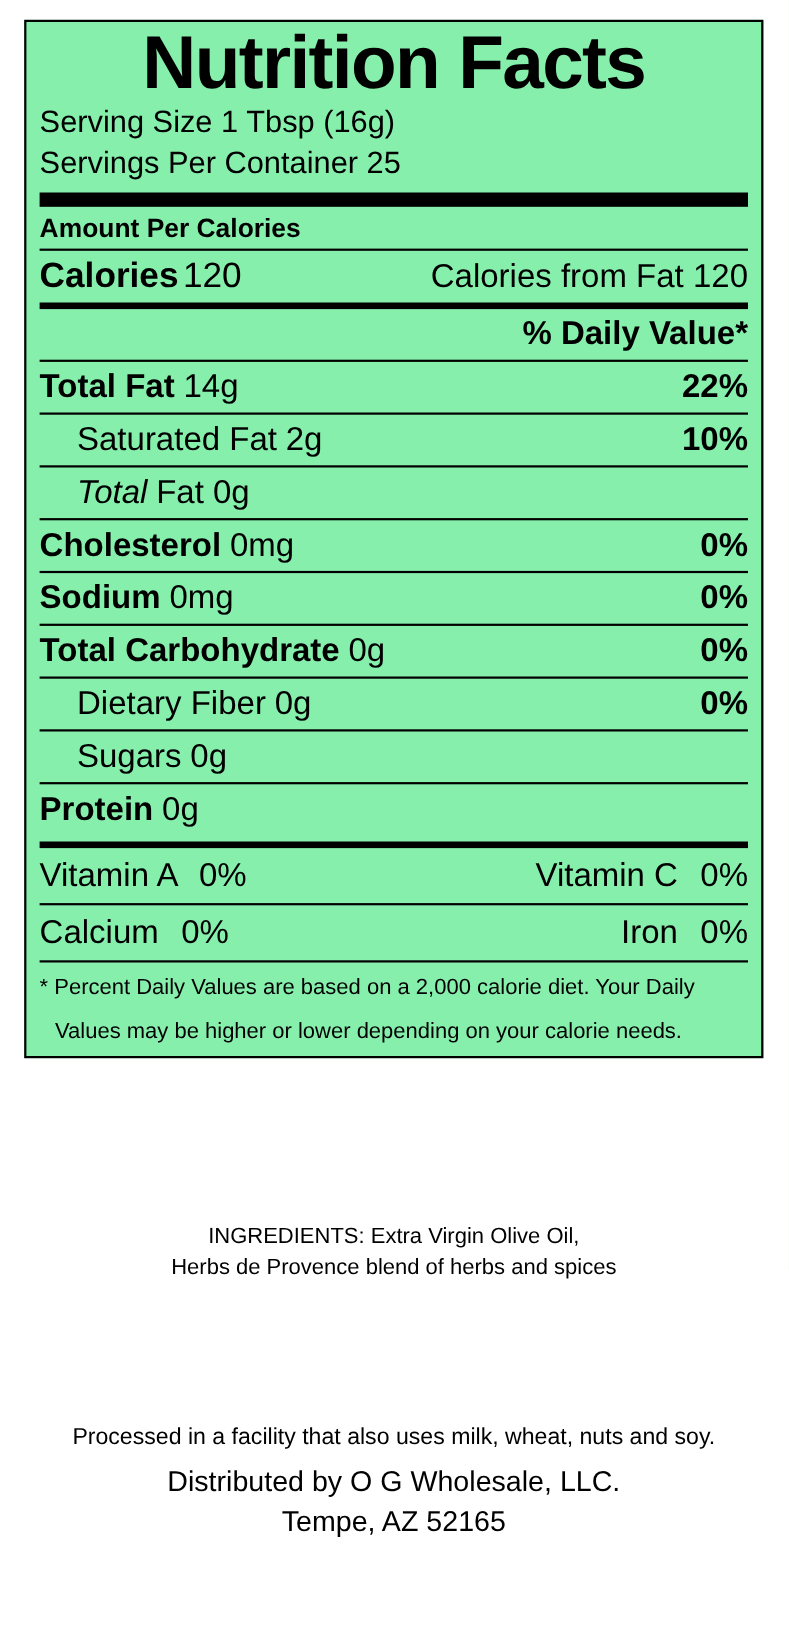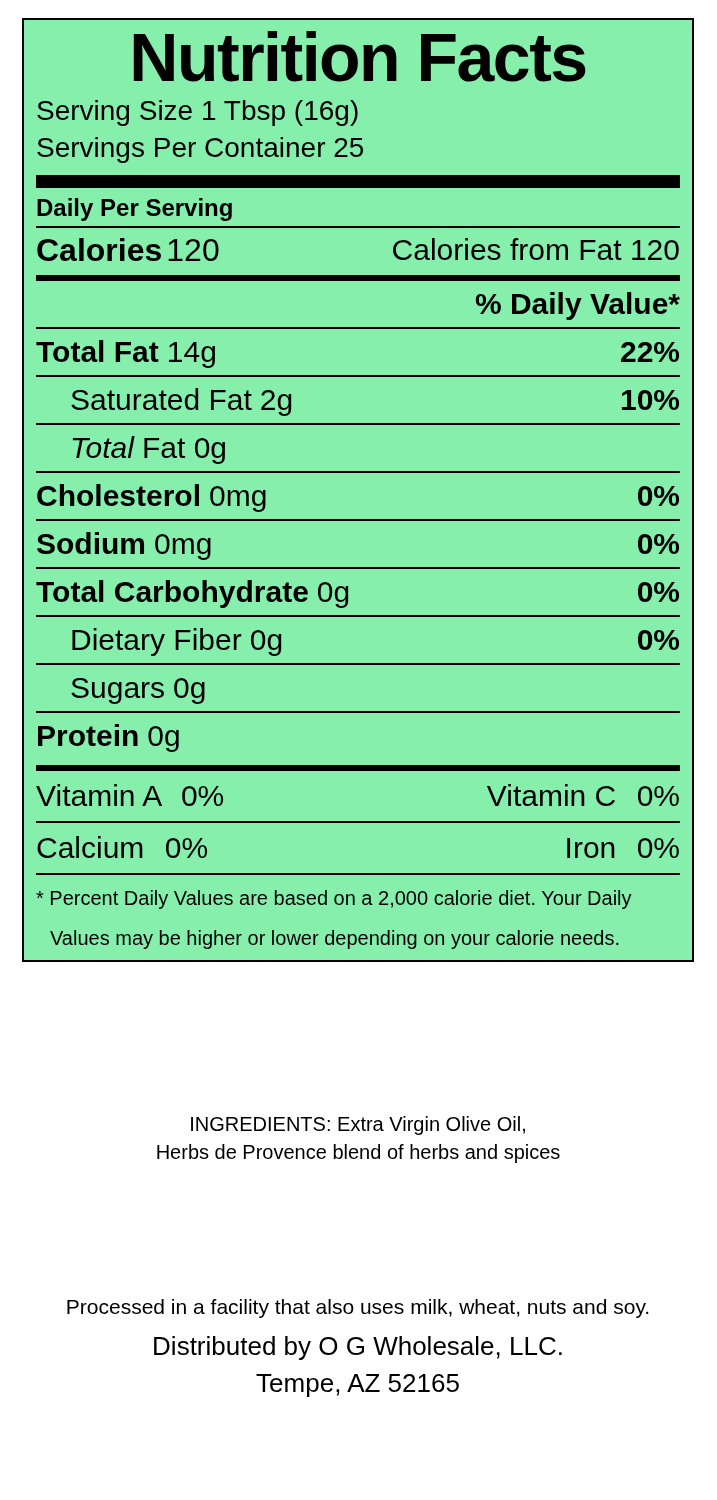--- a/index.html
+++ b/index.html
@@ -79,21 +79,21 @@
     font-size: 30px;
     padding: 6px 0 6px 0;
   }
   .row .left { display: flex; align-items: baseline; }
   .row .left b { font-weight: 700; }
   .row .left span { font-weight: 400; }
   .row .right { font-weight: 700; }
 
   .cal-row {
     display: flex;
-    align-items: center;
+    align-items: flex-end;
     justify-content: space-between;
     padding: 4px 0 6px 0;
   }
   .cal-row .cal-left {
     font-size: 32px;
     display: flex;
     align-items: baseline;
   }
   .cal-row .cal-left b { font-weight: 700; }
   .cal-row .cal-left span { font-weight: 400; margin-left: 4px; }
@@ -166,21 +166,21 @@
 
   <div class="nf-panel">
 
     <div class="nf-title">Nutrition Facts</div>
 
     <div class="nf-serving">Serving Size 1 Tbsp (16g)</div>
     <div class="nf-serving">Servings Per Container 25</div>
 
     <div class="rule-thick"></div>
 
-    <div class="nf-amount">Daily Per Serving</div>
+    <div class="nf-amount">Amount Per Calories</div>
 
     <div class="rule-thin"></div>
 
     <div class="cal-row">
       <div class="cal-left">
         <b>Calories</b>
         <span>120</span>
       </div>
       <div class="cal-right">Calories from Fat 120</div>
     </div>

